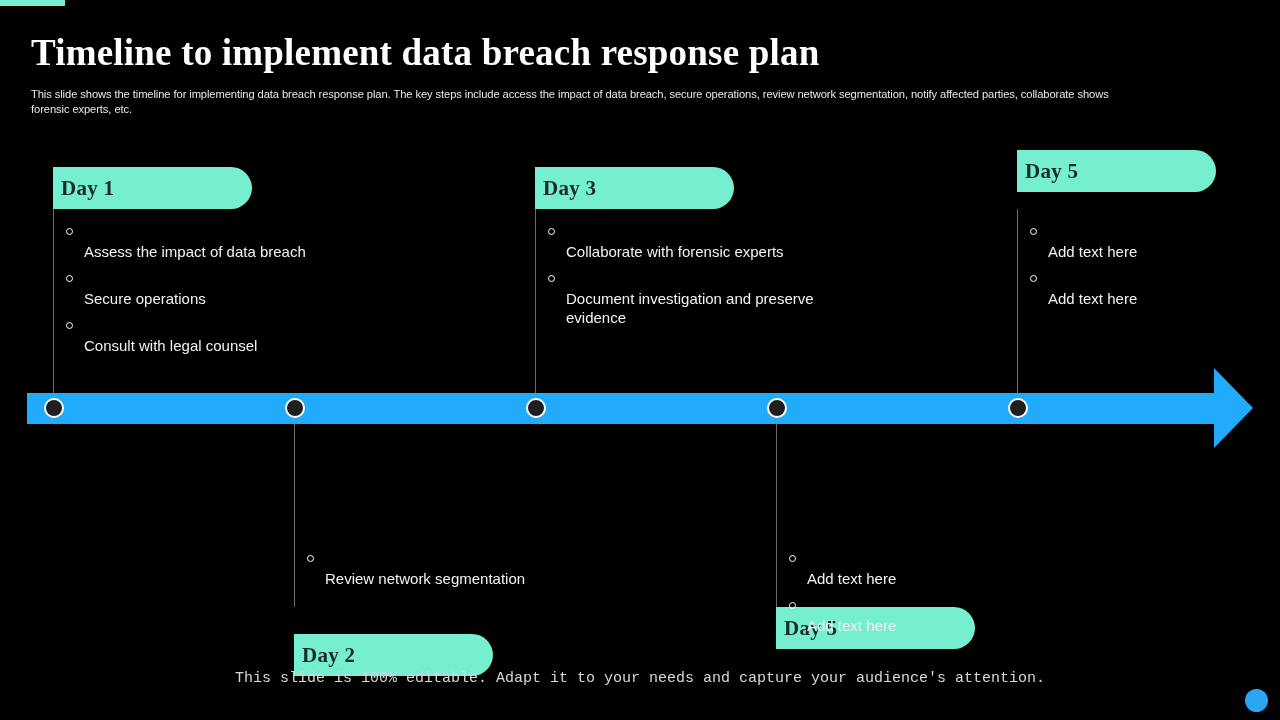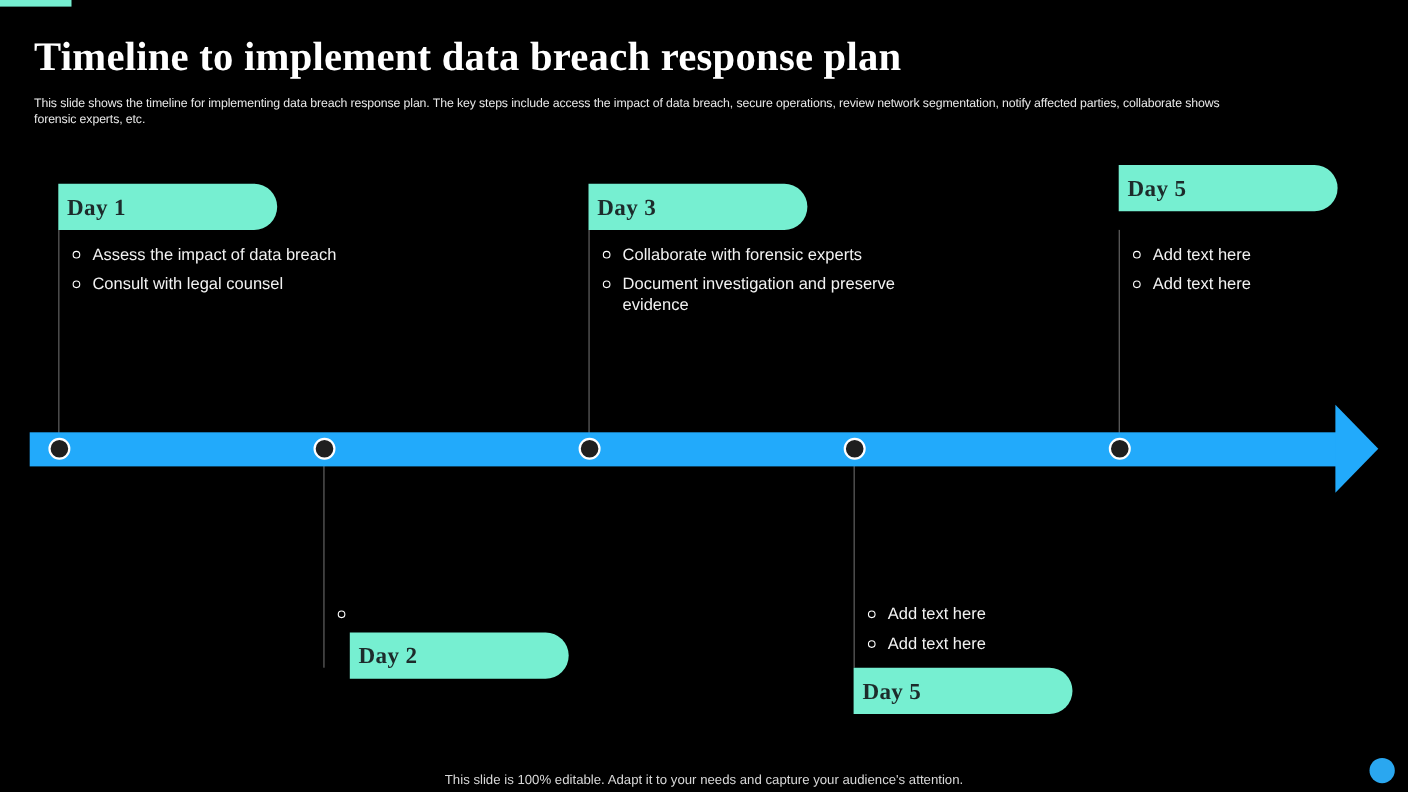--- a/index.html
+++ b/index.html
@@ -123,31 +123,33 @@
     border: 1.4px solid #ffffff;
     border-radius: 50%;
     box-sizing: border-box;
     margin-top: 6px;
     margin-right: 11px;
   }
   .bullet-text {
     font-size: 15px;
     line-height: 19px;
     color: #f2f2f2;
+    margin-top: 20px;
   }
 
   
   .footer-note {
     position: absolute;
     left: 0;
-    top: 702px;
+    top: 670px;
     width: 1280px;
     text-align: center;
-    font-size: 12px;
+    font-size: 15px;
     color: #d8d8d8;
+    font-family: Liberation Mono, monospace;
   }
   .footer-dot {
     position: absolute;
     left: 1245px;
     top: 689px;
     width: 23px;
     height: 23px;
     border-radius: 50%;
     background: #2aa7f0;
   }
@@ -184,29 +186,34 @@
       <div class="day-pill" style="left: 53px; top: 167px; width: 199px;">
         <span class="day-label">Day 1</span>
       </div>
       <div class="bullets" style="left: 66px; top: 222px; width: 300px;">
         <div class="bullet-row">
           <span class="bullet-dot"></span>
           <span class="bullet-text">Assess the impact of data breach</span>
         </div>
         <div class="bullet-row">
           <span class="bullet-dot"></span>
+          <span class="bullet-text">Secure operations</span>
+        </div>
+        <div class="bullet-row">
+          <span class="bullet-dot"></span>
           <span class="bullet-text">Consult with legal counsel</span>
         </div>
       </div>
-      <div class="day-pill" style="left: 294px; top: 575px; width: 199px; margin-left: 24px;">
+      <div class="day-pill" style="left: 294px; top: 634px; width: 199px;">
         <span class="day-label">Day 2</span>
       </div>
       <div class="bullets" style="left: 307px; top: 549px; width: 300px;">
         <div class="bullet-row">
           <span class="bullet-dot"></span>
+          <span class="bullet-text">Review network segmentation</span>
         </div>
       </div>
       <div class="day-pill" style="left: 535px; top: 167px; width: 199px;">
         <span class="day-label">Day 3</span>
       </div>
       <div class="bullets" style="left: 548px; top: 222px; width: 280px;">
         <div class="bullet-row">
           <span class="bullet-dot"></span>
           <span class="bullet-text">Collaborate with forensic experts</span>
         </div>

